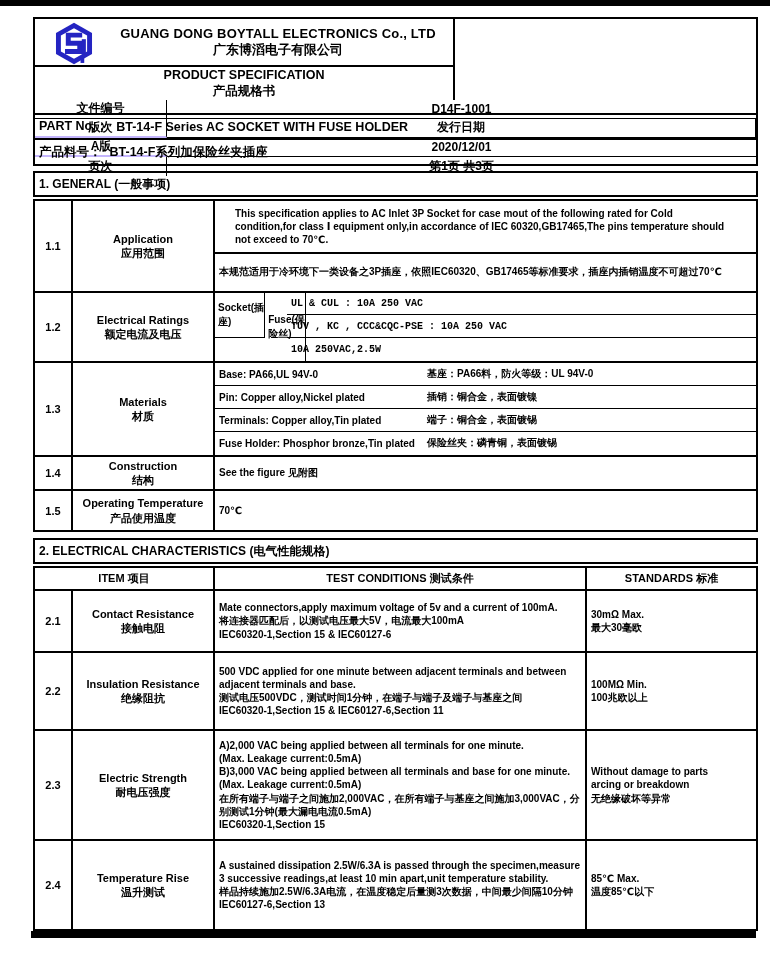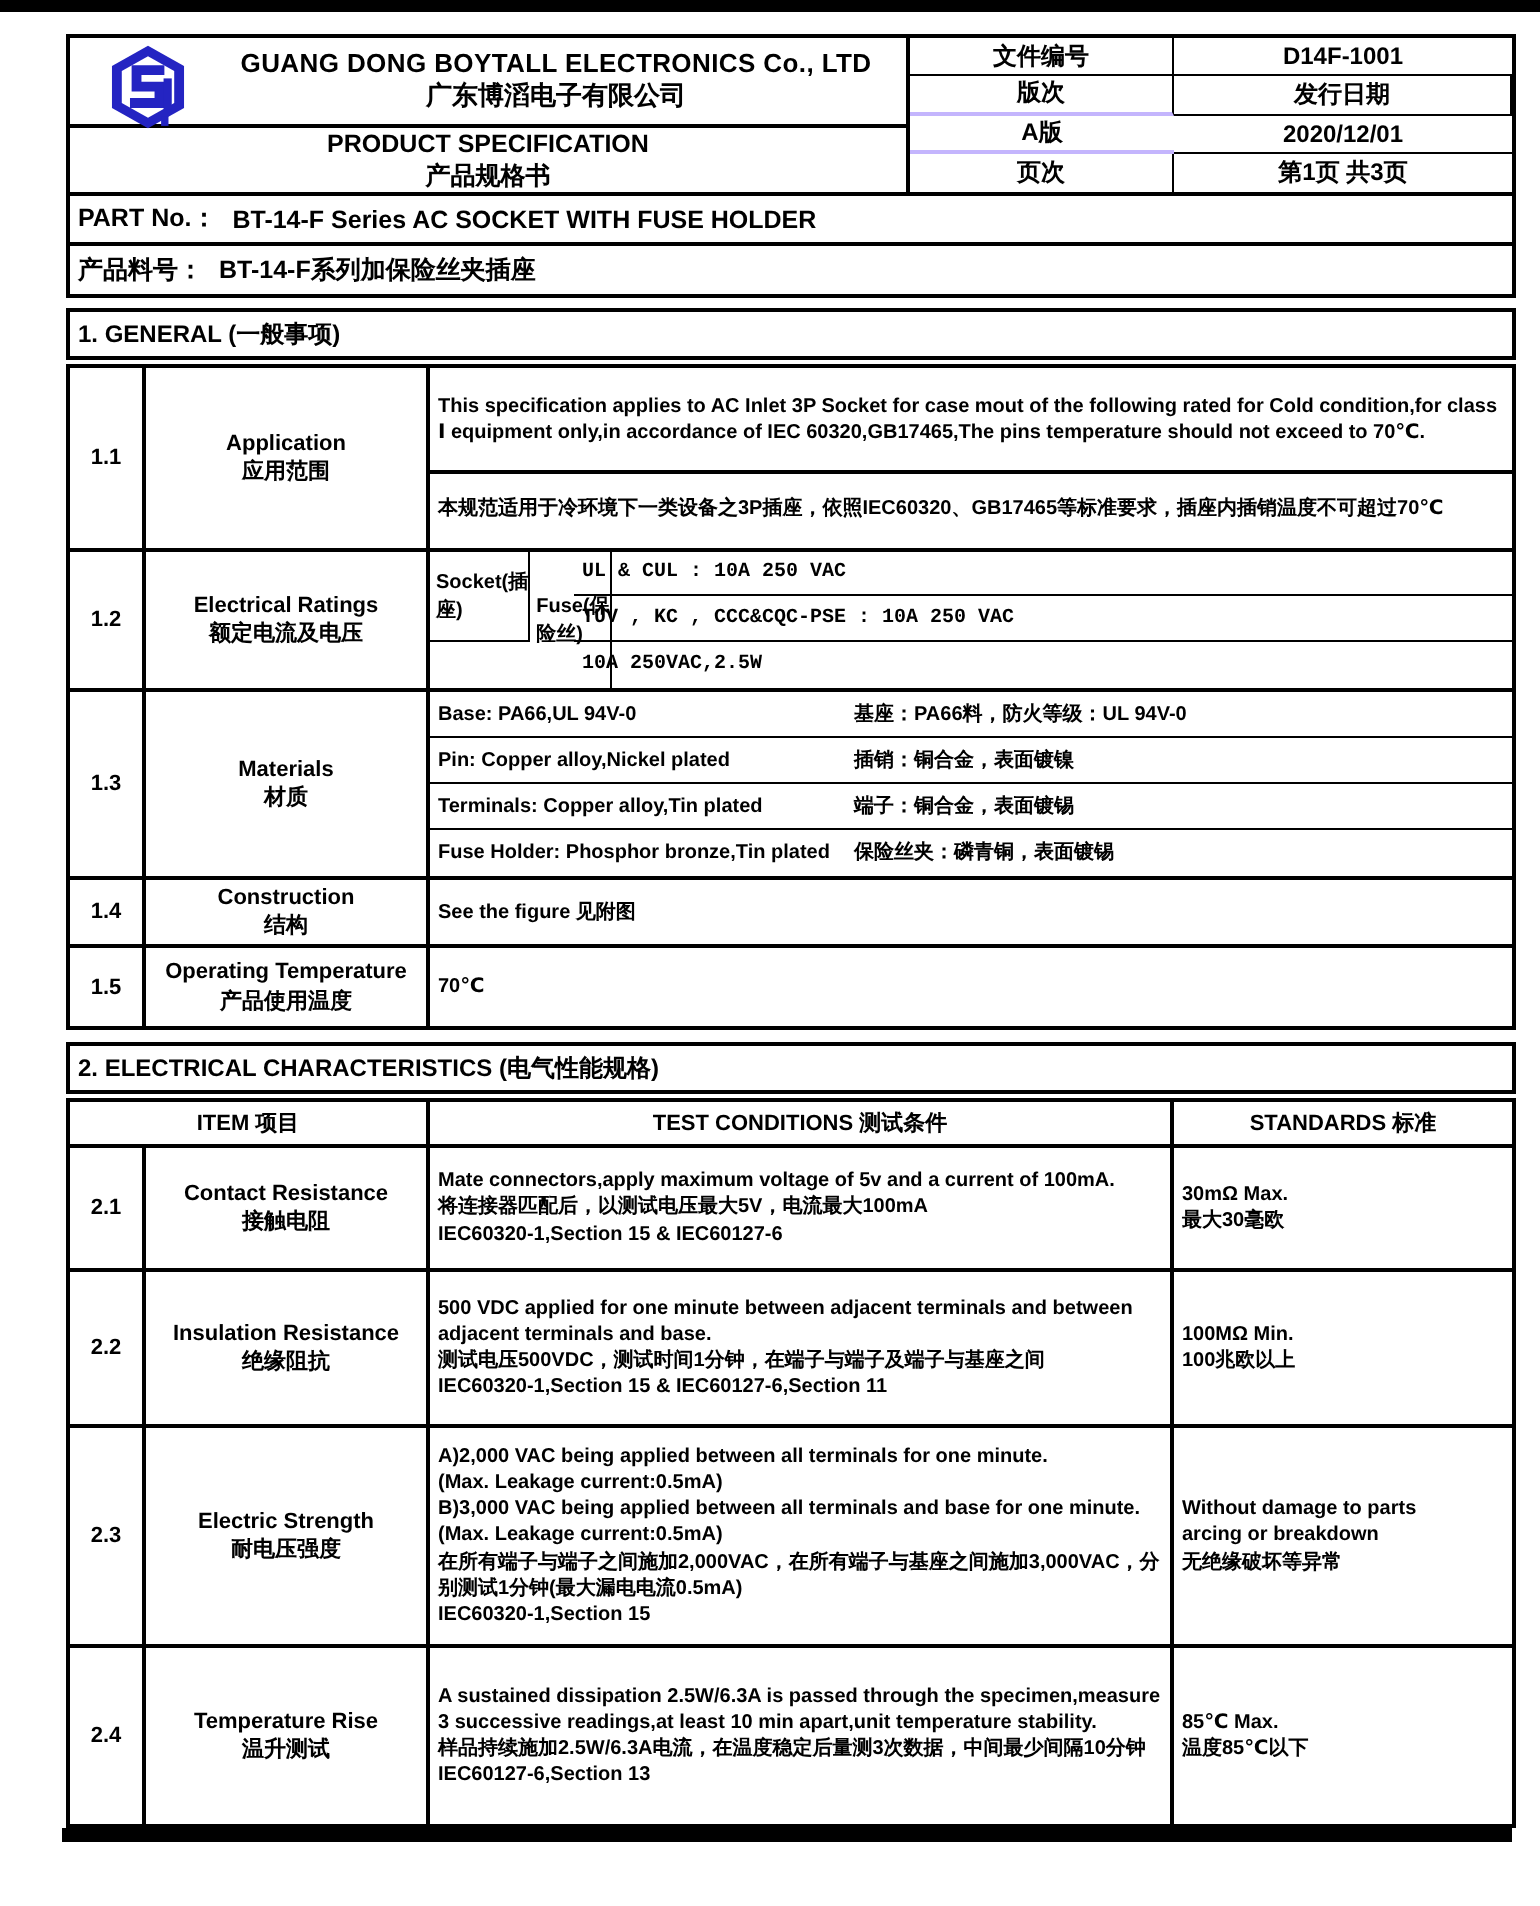--- a/index.html
+++ b/index.html
@@ -6,21 +6,21 @@
   .page{
     position:relative;width:770px;height:953px;background:#fff;overflow:hidden;
     font-family:"Liberation Sans","DejaVu Sans",sans-serif;font-weight:bold;color:#000;
   }
   .topbar{position:absolute;top:0;left:0;width:770px;height:6px;background:#000;}
   .content{position:absolute;top:17px;left:33px;width:725px;}
   .block{border:2px solid #000;box-sizing:border-box;background:#fff;}
   .pre{white-space:pre-wrap;}
 
   
-  .hdr{display:flex;height:81px;}
+  .hdr{display:flex;height:98px;flex-direction:column;}
   .hdr-left{width:420px;border-right:2px solid #000;display:flex;flex-direction:column;box-sizing:border-box;}
   .hdr-company{height:48px;border-bottom:2px solid #000;display:flex;align-items:center;position:relative;box-sizing:border-box;}
   .logo{position:absolute;left:18px;top:3px;}
   .hdr-company-text{margin-left:68px;flex:1;text-align:center;line-height:1.25;}
   .company-en{font-size:13px;letter-spacing:.2px;}
   .company-zh{font-size:13px;}
   .hdr-spec{flex:1;display:flex;flex-direction:column;align-items:center;justify-content:center;line-height:1.3;}
   .spec-en{font-size:12.5px;}
   .spec-zh{font-size:12.5px;}
   .hdr-right{flex:1;display:grid;grid-template-columns:132px 1fr;grid-template-rows:1fr 1fr 1fr 1fr;}
@@ -41,21 +41,21 @@
   
   .tbl{margin-top:1px;font-size:10px;}
   .trow{display:flex;border-bottom:2px solid #000;box-sizing:border-box;}
   .trow.last{border-bottom:none;}
   .c-num{width:38px;flex:0 0 38px;border-right:2px solid #000;display:flex;align-items:center;justify-content:center;font-size:11px;box-sizing:border-box;}
   .c-lab{width:142px;flex:0 0 142px;border-right:2px solid #000;display:flex;flex-direction:column;align-items:center;justify-content:center;text-align:center;font-size:11px;line-height:1.3;box-sizing:border-box;padding:0 2px;}
   .c-body{flex:1;box-sizing:border-box;min-width:0;}
 
   
   .r11{height:92px;}
-  .sub-en{height:53px;border-bottom:2px solid #000;display:flex;align-items:center;padding:2px 4px;box-sizing:border-box;line-height:1.3;}
+  .sub-en{height:53px;border-bottom:2px solid #000;display:flex;align-items:center;padding:2px 20px;box-sizing:border-box;line-height:1.3;}
   .sub-zh{height:35px;display:flex;align-items:center;padding:2px 4px;box-sizing:border-box;line-height:1.3;}
 
   
   .r12{height:70px;}
   .rat{display:flex;height:100%;}
   .rat-left{width:72px;flex:0 0 72px;display:flex;flex-direction:row;box-sizing:border-box;}
   .rat-socket{height:45px;border-right:1px solid #000;border-bottom:1px solid #000;display:flex;align-items:center;padding-left:3px;box-sizing:border-box;}
   .rat-fuse{flex:1;border-right:1px solid #000;display:flex;align-items:center;padding-left:3px;box-sizing:border-box;}
   .rat-right{flex:1;display:flex;flex-direction:column;min-width:0;font-family:Liberation Mono, monospace;}
   .rat-v1{height:22px;border-bottom:1px solid #000;display:flex;align-items:center;padding-left:4px;box-sizing:border-box;}

